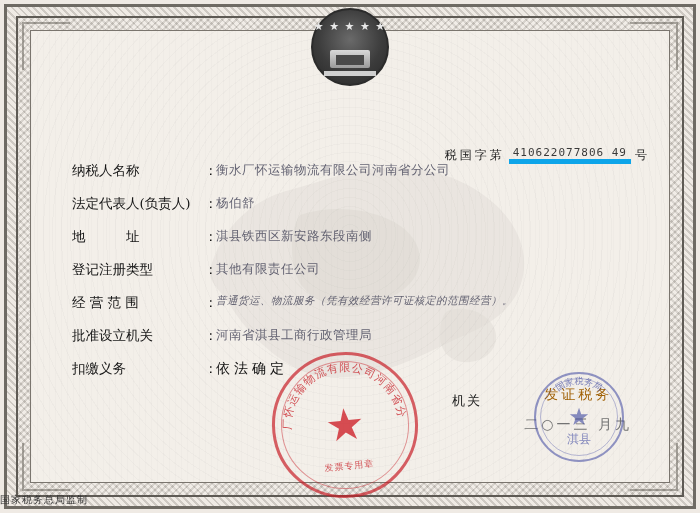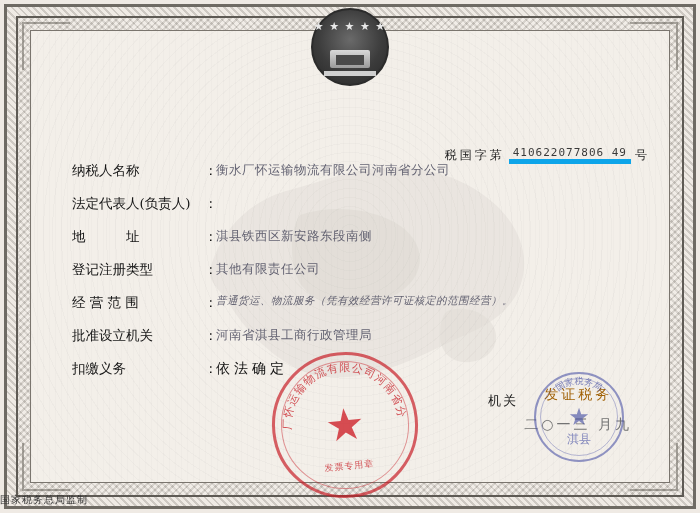--- a/index.html
+++ b/index.html
@@ -326,21 +326,20 @@
   }
   .authority-overlay {
     position: absolute;
     left: 452px;
     top: 392px;
     font-size: 13px;
     letter-spacing: 2px;
     color: #1a1a1a;
     font-family: "DejaVu Serif", serif;
     z-index: 5;
-    margin-left: 36px;
   }
 
   
   .footer {
     position: absolute;
     bottom: 6px;
     left: 0;
     width: 100%;
     text-align: left;
     font-size: 10px;
@@ -391,20 +390,21 @@
 
     <div class="field-row">
       <span class="field-label">纳税人名称</span>
       <span class="field-colon">：</span>
       <span class="field-value">衡水厂怀运输物流有限公司河南省分公司</span>
     </div>
 
     <div class="field-row">
       <span class="field-label tight">法定代表人(负责人)</span>
       <span class="field-colon">：</span>
+      <span class="field-value">杨伯舒</span>
     </div>
 
     <div class="field-row">
       <span class="field-label">地　　　址</span>
       <span class="field-colon">：</span>
       <span class="field-value">淇县铁西区新安路东段南侧</span>
     </div>
 
     <div class="field-row">
       <span class="field-label">登记注册类型</span>

